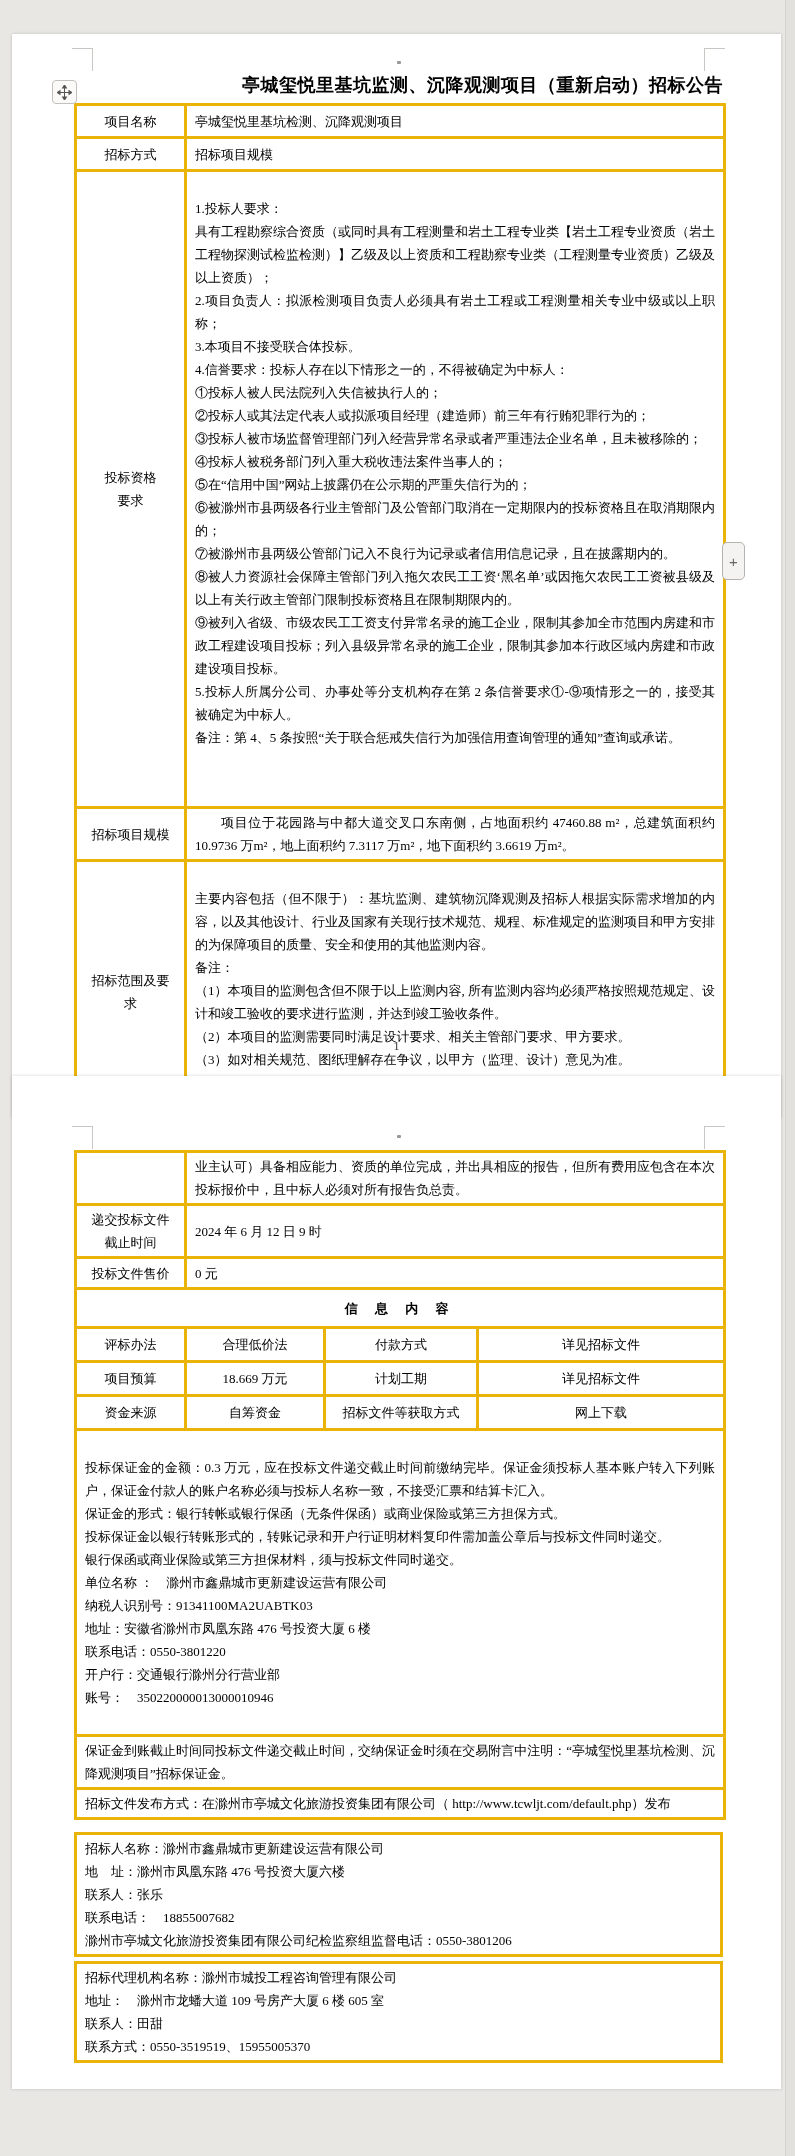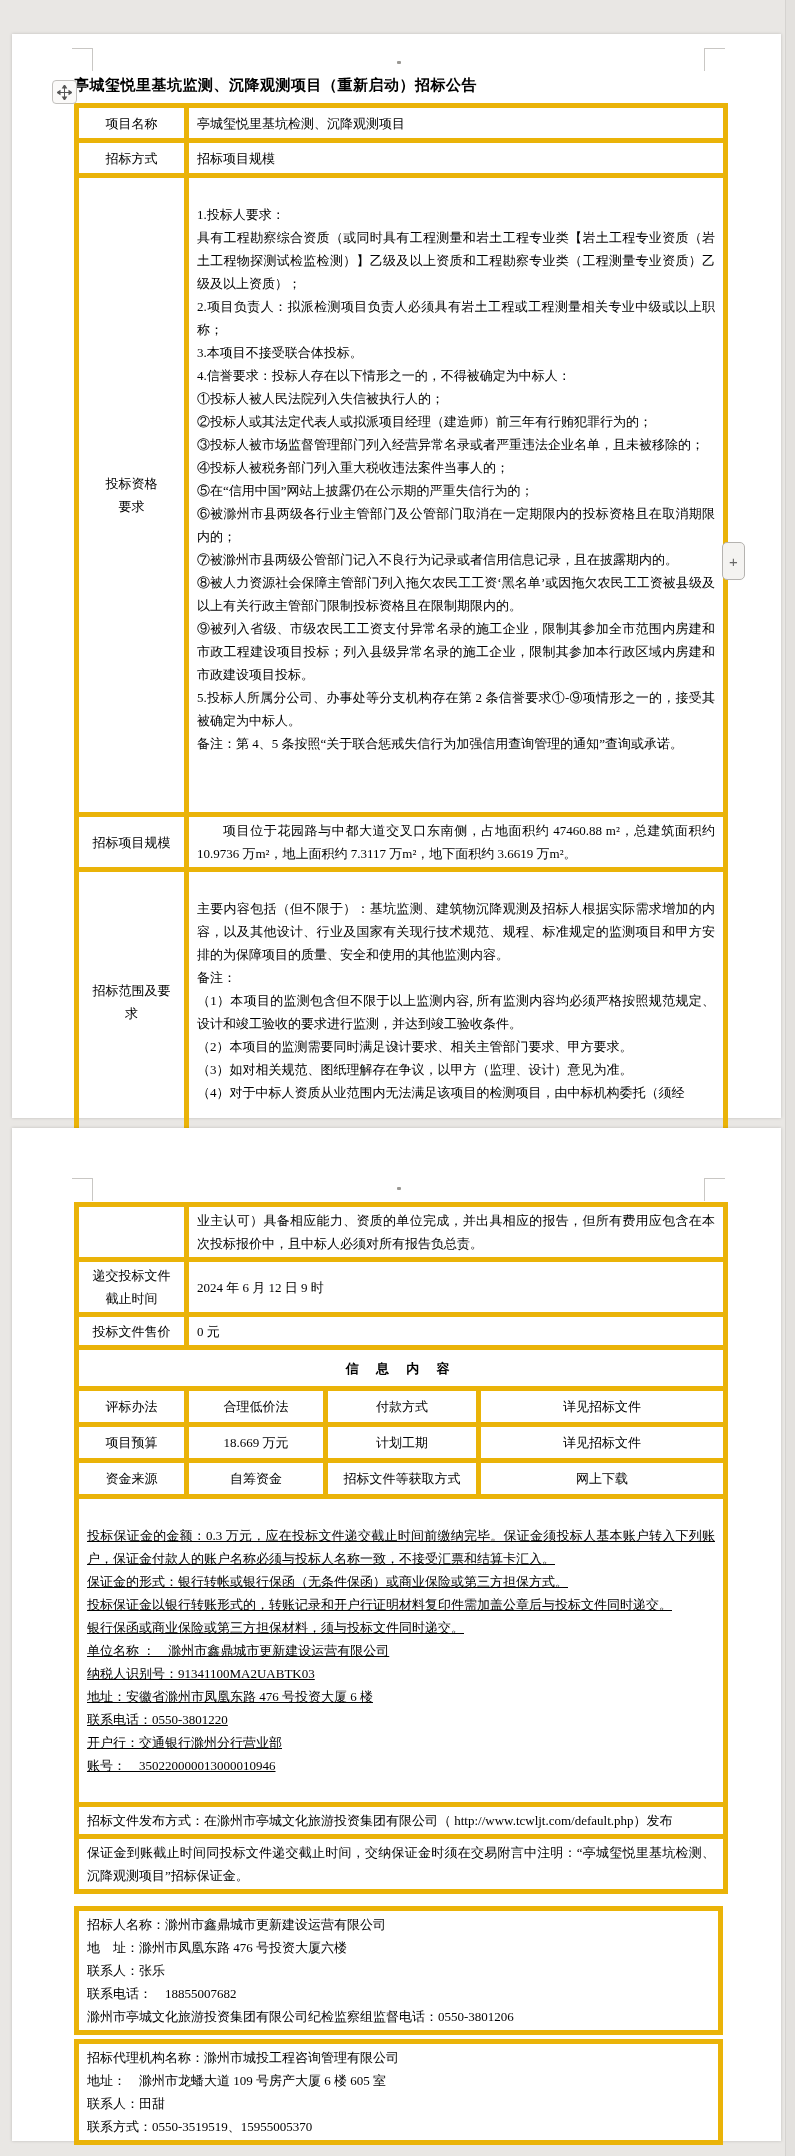--- a/index.html
+++ b/index.html
@@ -1,35 +1,35 @@
 <!DOCTYPE html>
 <html><head>
 <meta charset="utf-8">
 <style>
   html,body{margin:0;padding:0;background:#e9e7e4;}
   .screen{position:relative;width:795px;height:2156px;background:#e9e7e4;overflow:hidden;
           font-family:"Liberation Serif","DejaVu Serif",serif;color:#000;}
   .page{position:absolute;left:12px;width:769px;background:#fff;box-shadow:0 0 3px rgba(0,0,0,.18);}
   .page1{top:34px;height:1084px;}
-  .page2{top:1128px;height:1013px;}
+  .page2{top:1076px;height:1013px;}
   .content{margin-left:62px;width:649px;}
   .p1c{padding-top:36px;}
   .p2c{padding-top:74px;}
-  .title{text-align:left;font-weight:bold;font-size:15px;line-height:30px;margin:0 0 3px 0;letter-spacing:.5px;}
+  .title{text-align:right;font-weight:bold;font-size:18px;line-height:30px;margin:0 0 3px 0;letter-spacing:.5px;}
   table.doc{border-collapse:collapse;width:649px;table-layout:fixed;border:2px solid #000;}
-  table.doc td{border:5px solid #eab308;font-size:13px;line-height:23px;padding:2px 8px;vertical-align:middle;}
+  table.doc td{border:3px solid #eab308;font-size:13px;line-height:23px;padding:2px 8px;vertical-align:middle;}
   td.lbl{text-align:center;white-space:pre-line;padding:2px 4px;}
   td.val{text-align:justify;white-space:pre-line;}
   td.ctr{text-align:center;}
   .bold{font-weight:bold;}
   .indent1{text-indent:2em;}
   .clamp{overflow:hidden;}
   .h-qual{height:584px;}
   .h-scope{height:209px;}
-  .h-deposit{height:253px;text-decoration:underline;}
+  .h-deposit{height:253px;}
   tr.h30 td{height:26px;}
   tr.h28 td{height:24px;}
   tr.h36 td{height:32px;}
   tr.h31 td{height:27px;}
   .section-row{letter-spacing:7px;font-weight:bold;}
   .pageno{position:absolute;top:1005px;left:0;width:100%;text-align:center;font-size:12px;color:#333;}
   .crop{position:absolute;width:20px;height:22px;}
   .crop.tl{border-right:1px solid #c9c7c4;border-top:1px solid #c9c7c4;}
   .crop.tr{border-left:1px solid #c9c7c4;border-top:1px solid #c9c7c4;}
   .p1tl{left:60px;top:14px;}  .p1tr{left:692px;top:14px;}
@@ -174,24 +174,24 @@
 银行保函或商业保险或第三方担保材料，须与投标文件同时递交。
 单位名称 ：　滁州市鑫鼎城市更新建设运营有限公司
 纳税人识别号：91341100MA2UABTK03
 地址：安徽省滁州市凤凰东路 476 号投资大厦 6 楼
 联系电话：0550-3801220
 开户行：交通银行滁州分行营业部
 账号：　350220000013000010946</div>
           </td>
         </tr>
         <tr>
+          <td class="val" colspan="4">保证金到账截止时间同投标文件递交截止时间，交纳保证金时须在交易附言中注明：“亭城玺悦里基坑检测、沉降观测项目”招标保证金。</td>
+        </tr>
+        <tr>
           <td class="val" colspan="4">招标文件发布方式：在滁州市亭城文化旅游投资集团有限公司（ http://www.tcwljt.com/default.php）发布</td>
-        </tr>
-        <tr>
-          <td class="val" colspan="4">保证金到账截止时间同投标文件递交截止时间，交纳保证金时须在交易附言中注明：“亭城玺悦里基坑检测、沉降观测项目”招标保证金。</td>
         </tr>
       </tbody>
         </table>
 
       <table class="doc box-gap1">
         <tbody>
             <tr>
           <td class="val">招标人名称：滁州市鑫鼎城市更新建设运营有限公司
 地　址：滁州市凤凰东路 476 号投资大厦六楼
 联系人：张乐

